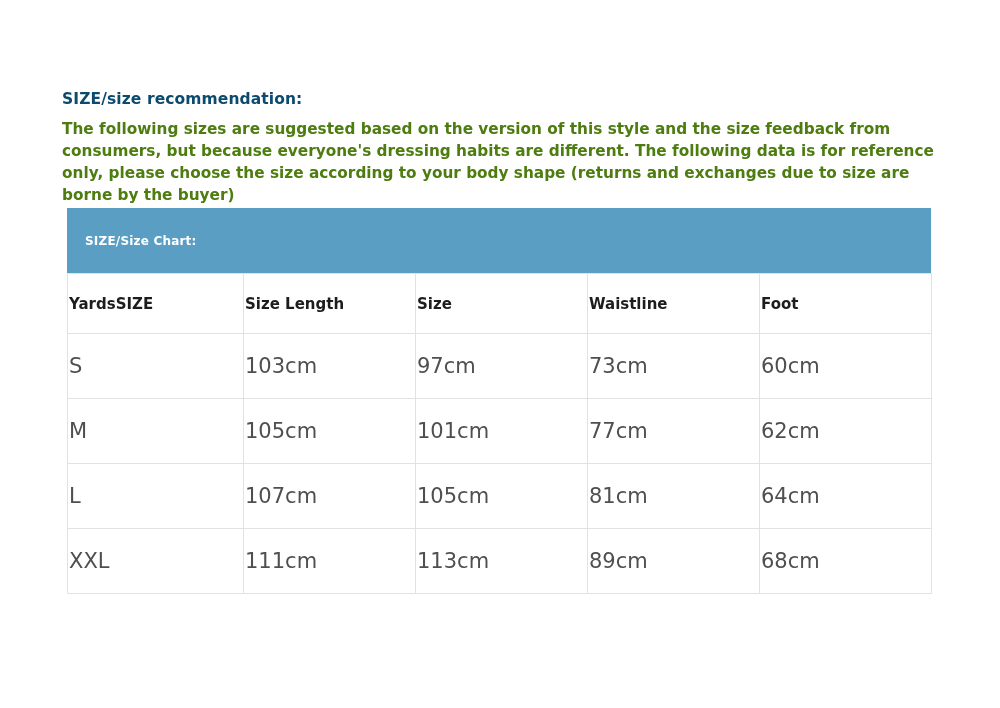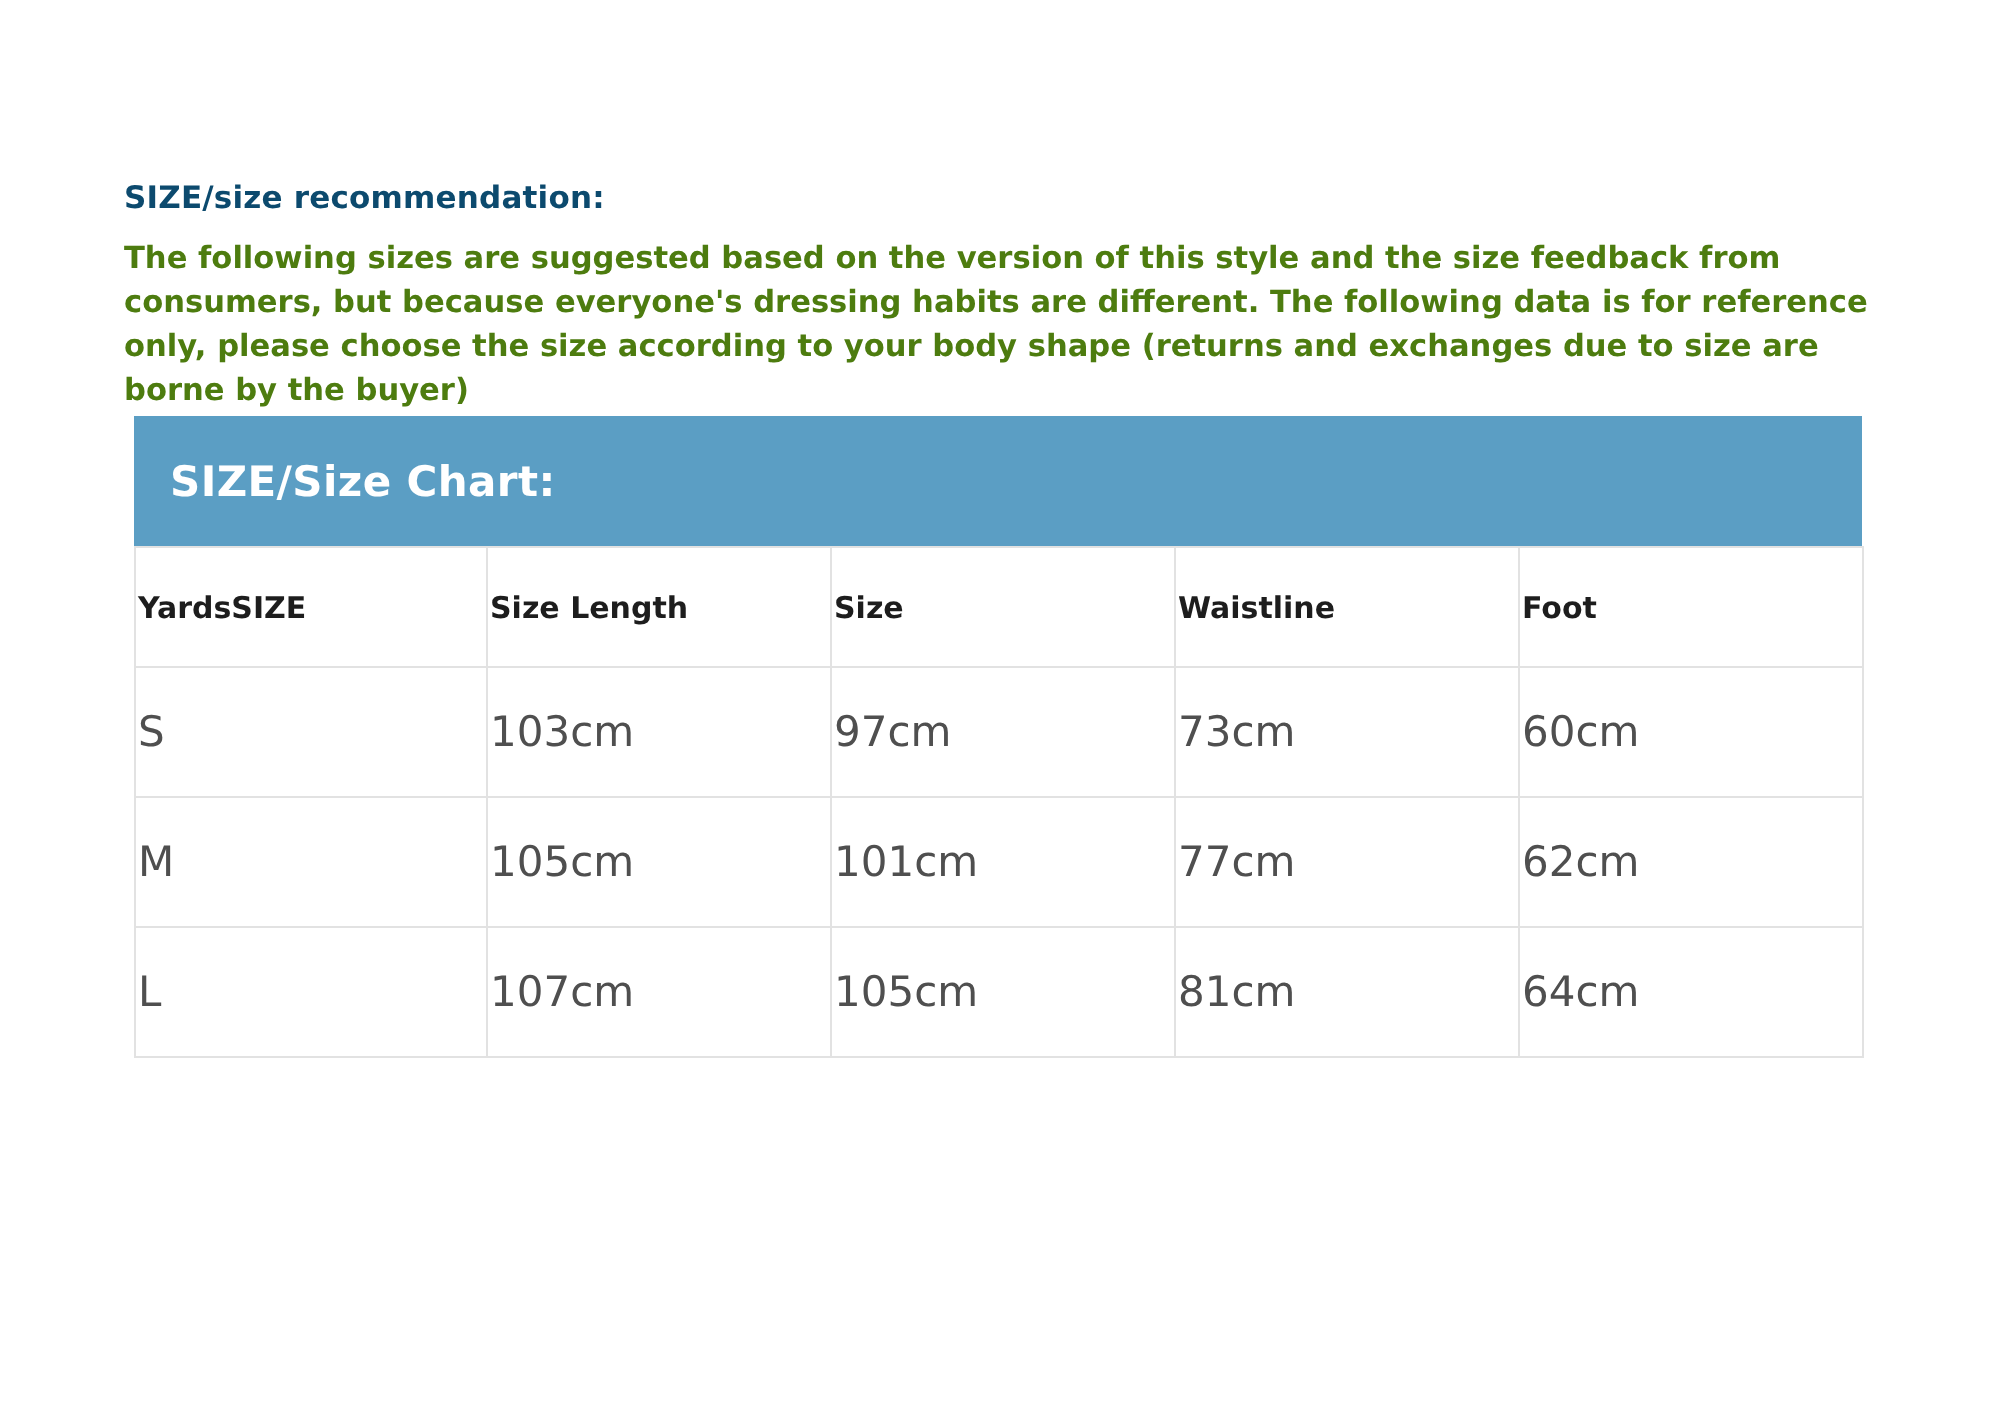--- a/index.html
+++ b/index.html
@@ -52,21 +52,21 @@
   .chart-title-bar {
     background: #5b9ec4;
     height: 65px;
     display: flex;
     align-items: center;
     box-sizing: border-box;
     padding-left: 18px;
   }
   .chart-title-bar .title-text {
     color: #ffffff;
-    font-size: 21px;
+    font-size: 12px;
     font-weight: bold;
     letter-spacing: 0.2px;
   }
   table.size-table {
     border-collapse: collapse;
     width: 864px;
     table-layout: fixed;
   }
   table.size-table th,
   table.size-table td {
@@ -139,17 +139,24 @@
           <td>77cm</td>
           <td>62cm</td>
         </tr>
         <tr>
           <td>L</td>
           <td>107cm</td>
           <td>105cm</td>
           <td>81cm</td>
           <td>64cm</td>
         </tr>
+        <tr>
+          <td>XXL</td>
+          <td>111cm</td>
+          <td>113cm</td>
+          <td>89cm</td>
+          <td>68cm</td>
+        </tr>
       </tbody>
     </table>
 
   </div>
 </div>
 
 </body></html>

